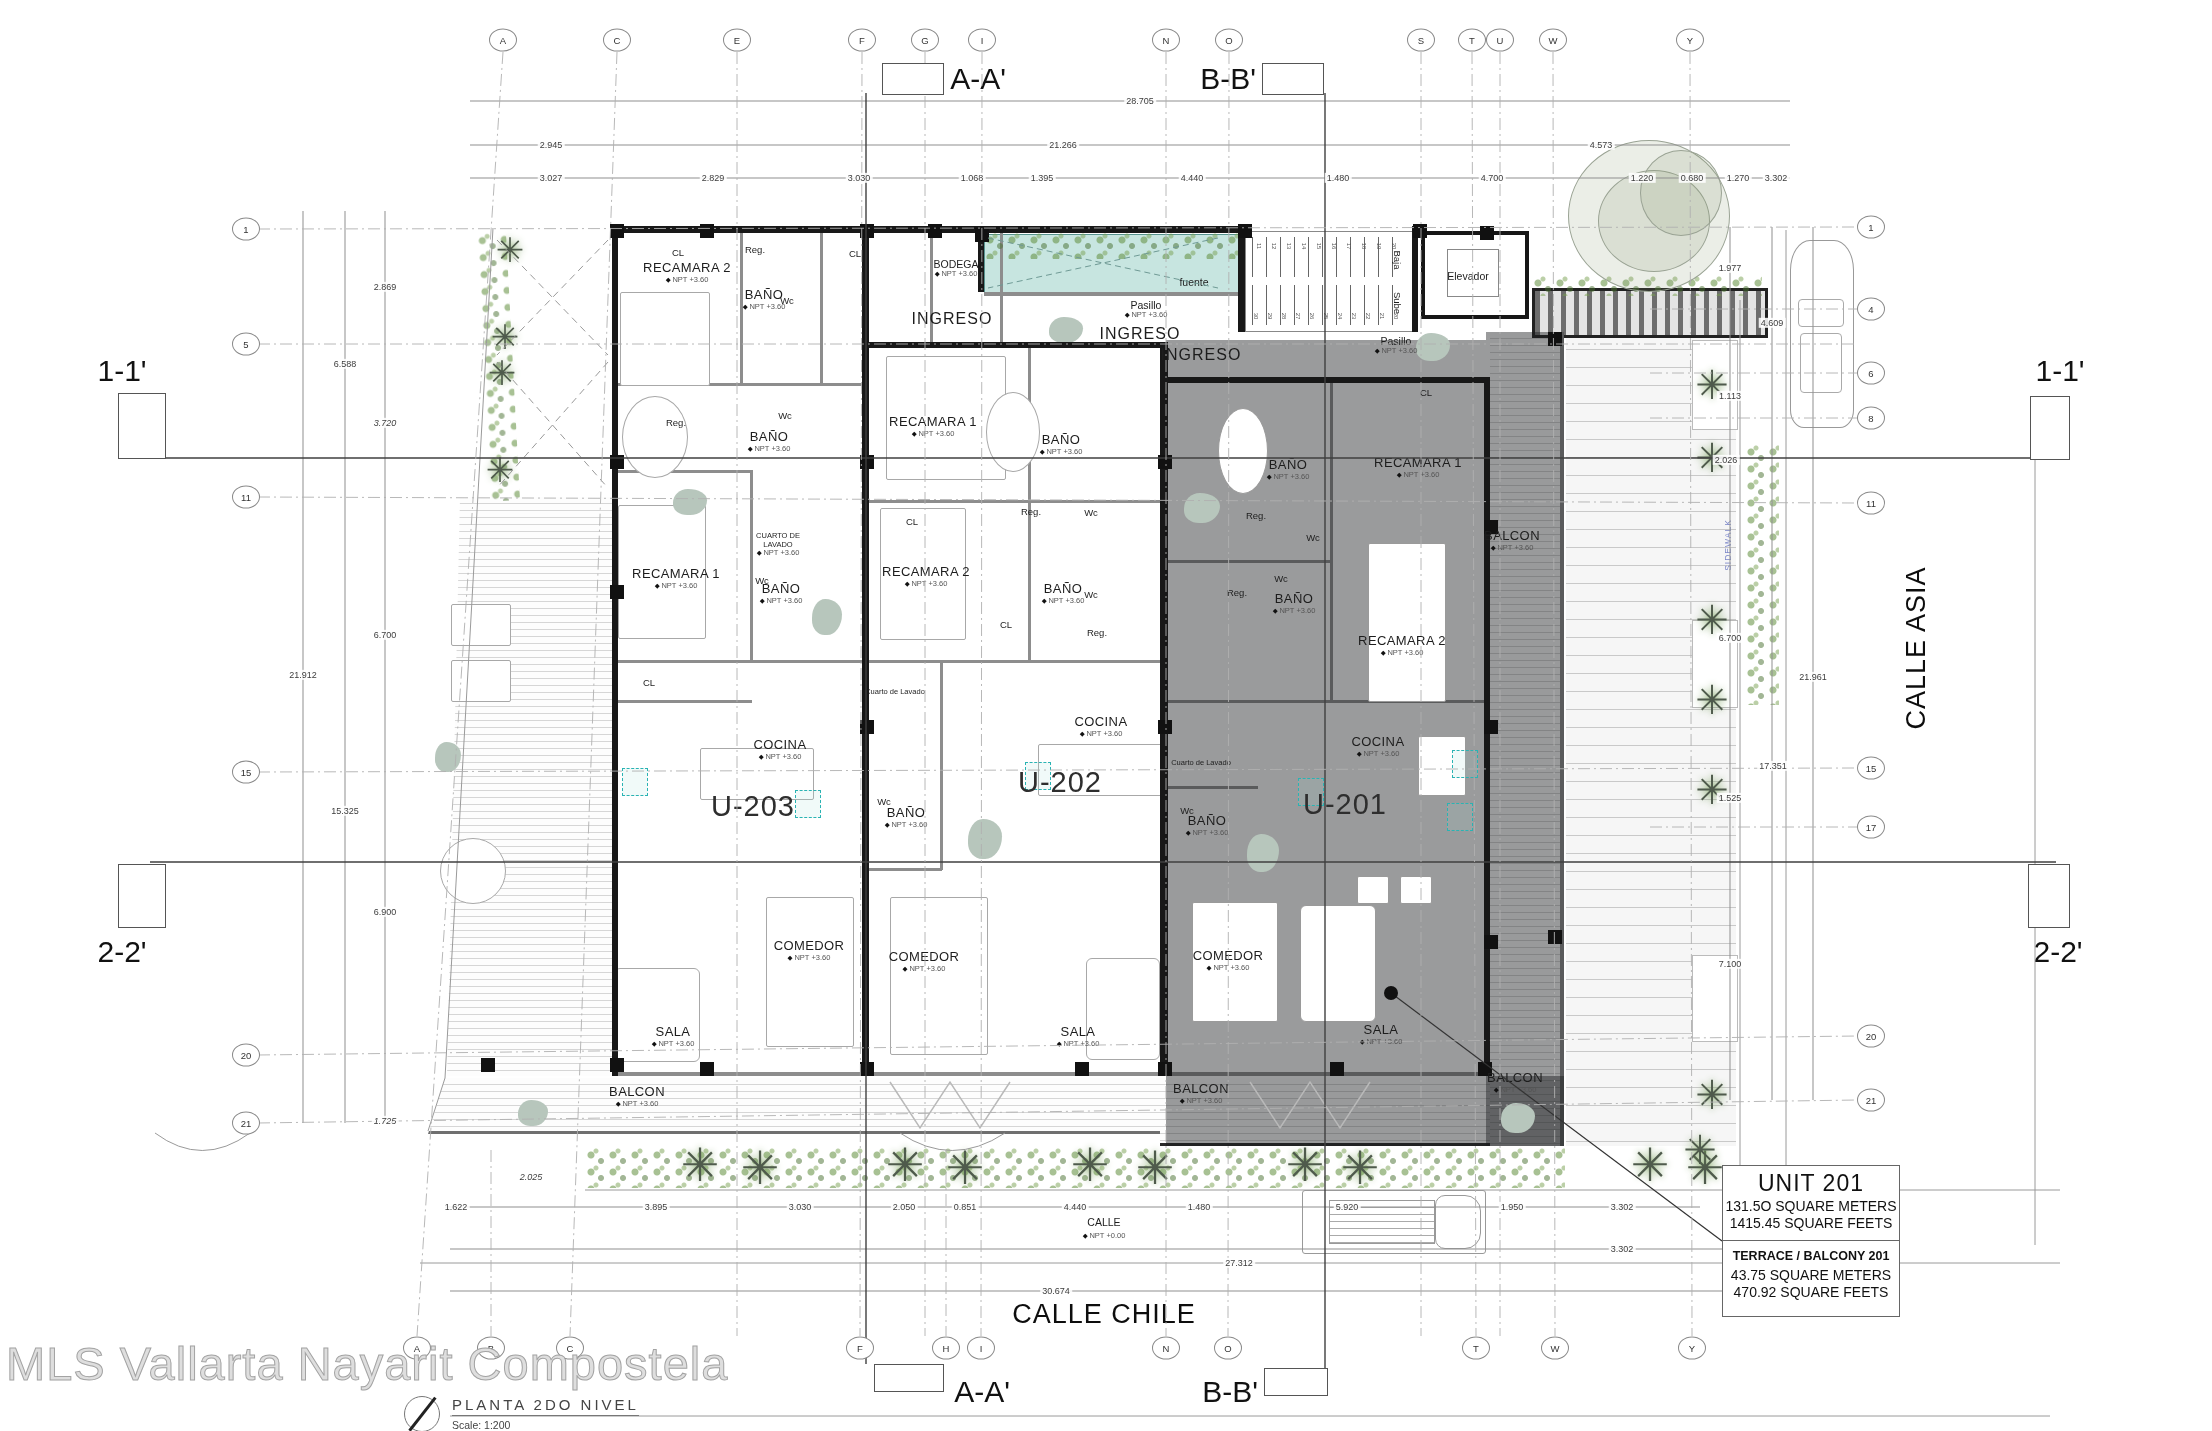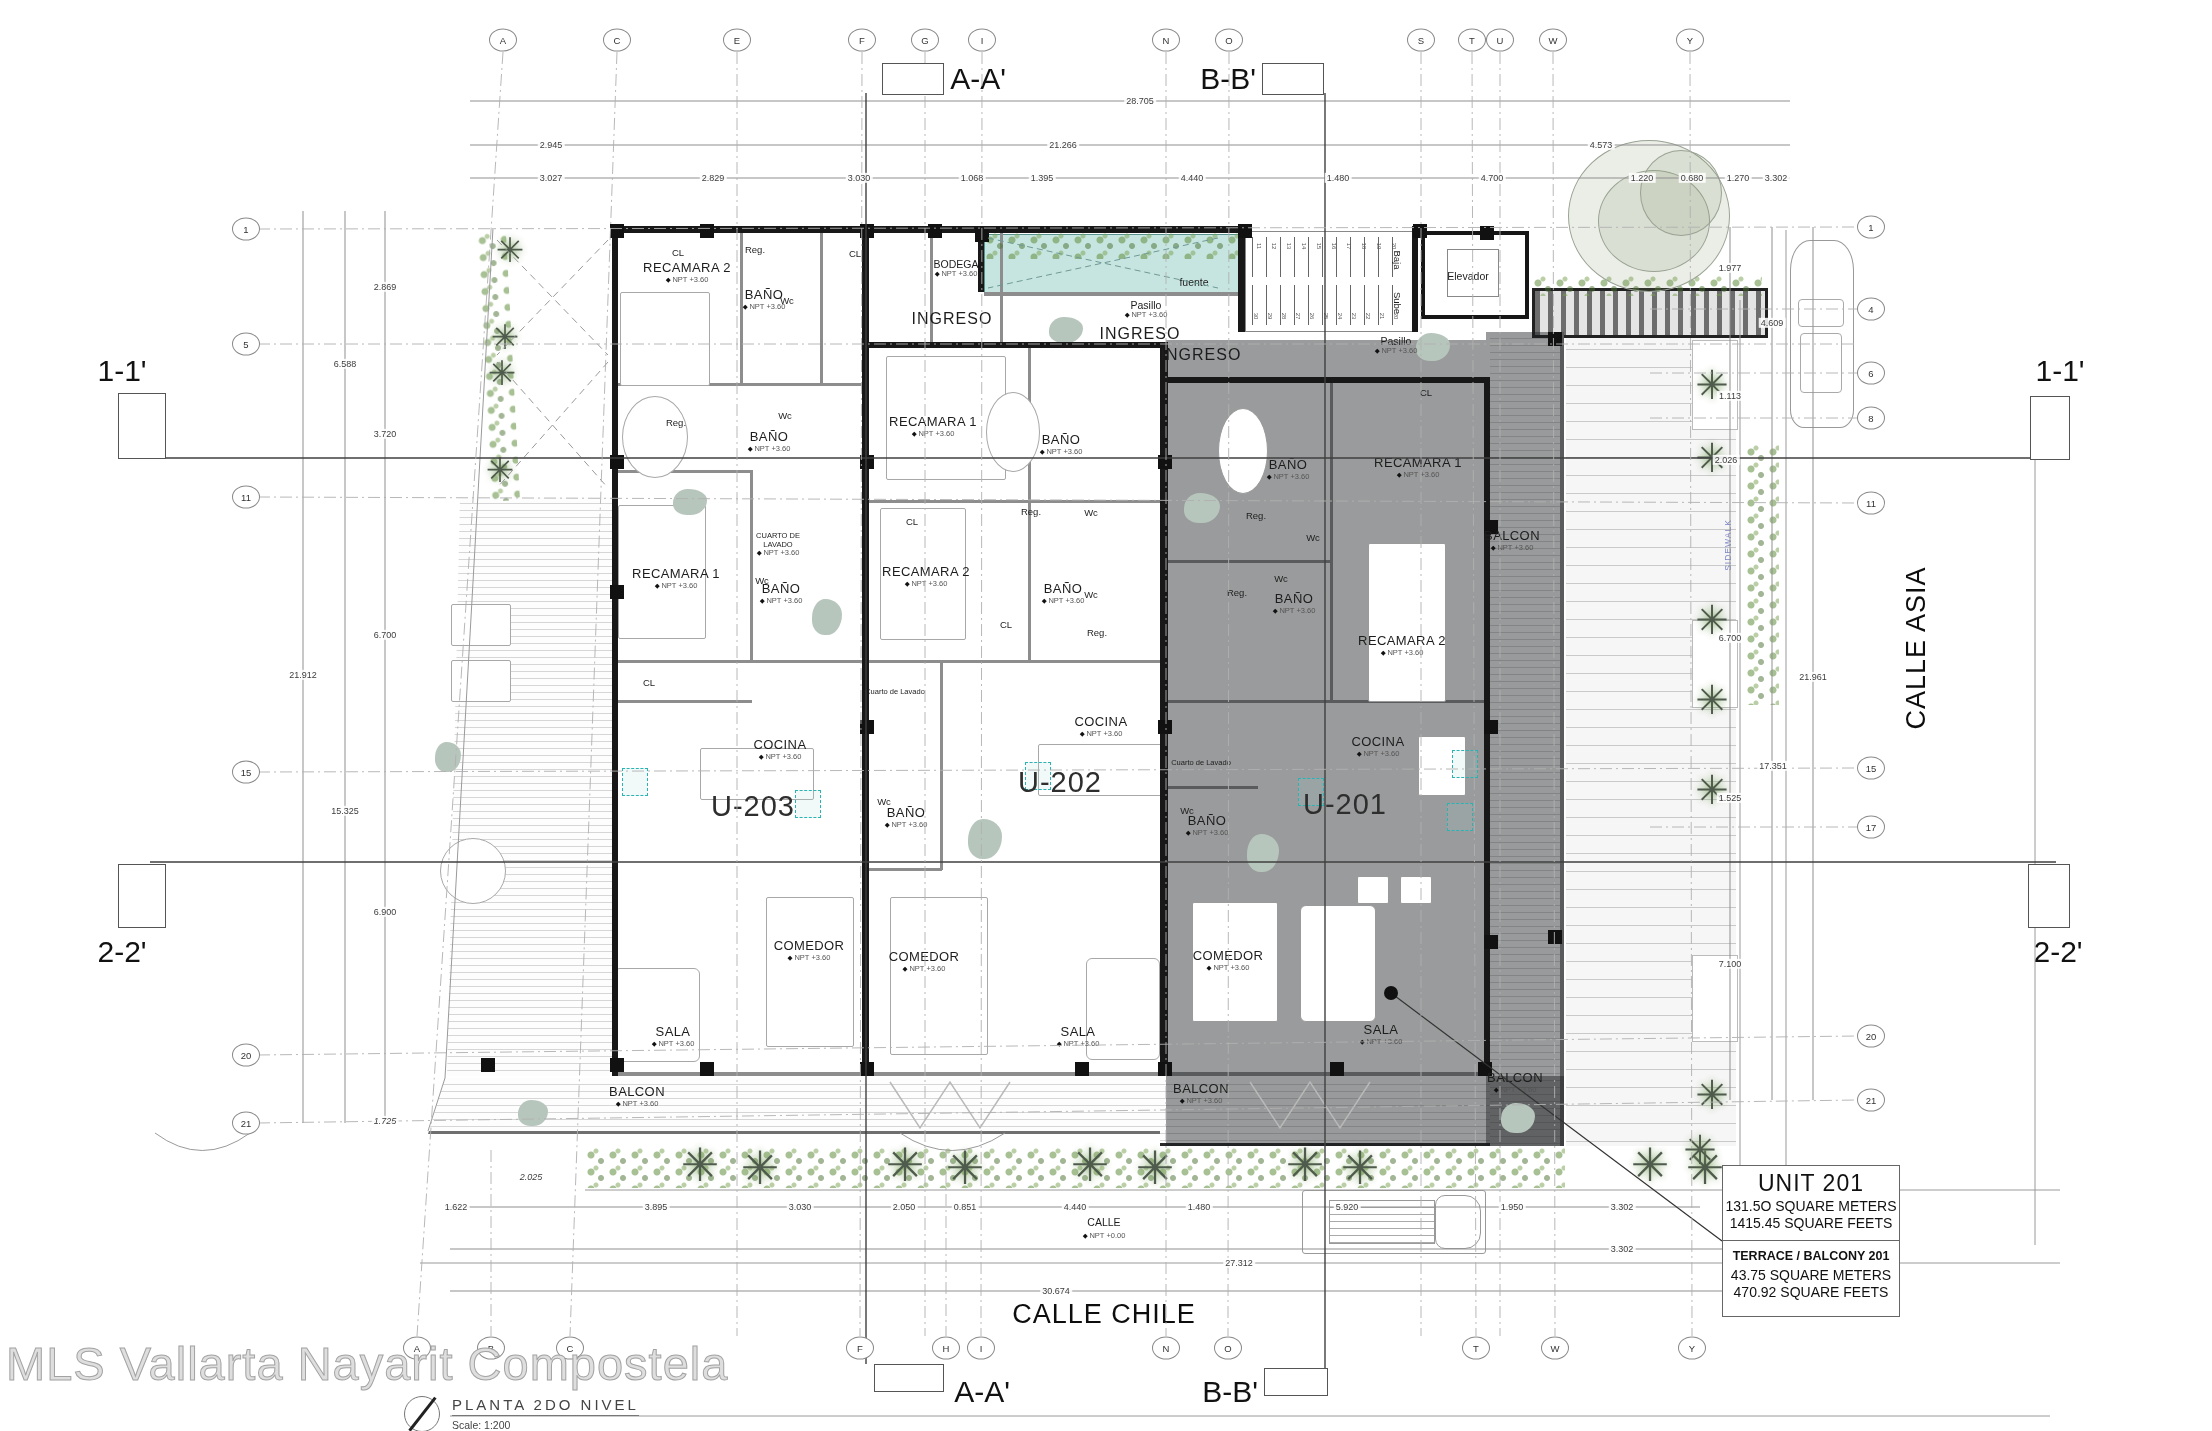--- a/index.html
+++ b/index.html
@@ -402,21 +402,21 @@
       <div class="lbl dim" style="left: 1042px; top: 178px;">1.395</div>
       <div class="lbl dim" style="left: 1192px; top: 178px;">4.440</div>
       <div class="lbl dim" style="left: 1338px; top: 178px;">1.480</div>
       <div class="lbl dim" style="left: 1492px; top: 178px;">4.700</div>
       <div class="lbl dim" style="left: 1642px; top: 178px;">1.220</div>
       <div class="lbl dim" style="left: 1692px; top: 178px;">0.680</div>
       <div class="lbl dim" style="left: 1738px; top: 178px;">1.270</div>
       <div class="lbl dim" style="left: 1776px; top: 178px;">3.302</div>
       <div class="lbl dim" style="left: 385px; top: 287px;">2.869</div>
       <div class="lbl dim" style="left: 345px; top: 364px;">6.588</div>
-      <div class="lbl dim" style="left: 385px; top: 434px;">3.720</div>
+      <div class="lbl dim" style="left: 385px; top: 423px; font-style: italic;">3.720</div>
       <div class="lbl dim" style="left: 385px; top: 635px;">6.700</div>
       <div class="lbl dim" style="left: 303px; top: 675px;">21.912</div>
       <div class="lbl dim" style="left: 345px; top: 811px;">15.325</div>
       <div class="lbl dim" style="left: 385px; top: 912px;">6.900</div>
       <div class="lbl dim" style="left: 385px; top: 1121px; font-style: italic;">1.725</div>
       <div class="lbl dim" style="left: 1730px; top: 268px;">1.977</div>
       <div class="lbl dim" style="left: 1772px; top: 323px;">4.609</div>
       <div class="lbl dim" style="left: 1730px; top: 396px;">1.113</div>
       <div class="lbl dim" style="left: 1726px; top: 460px;">2.026</div>
       <div class="lbl dim" style="left: 1730px; top: 638px;">6.700</div>

